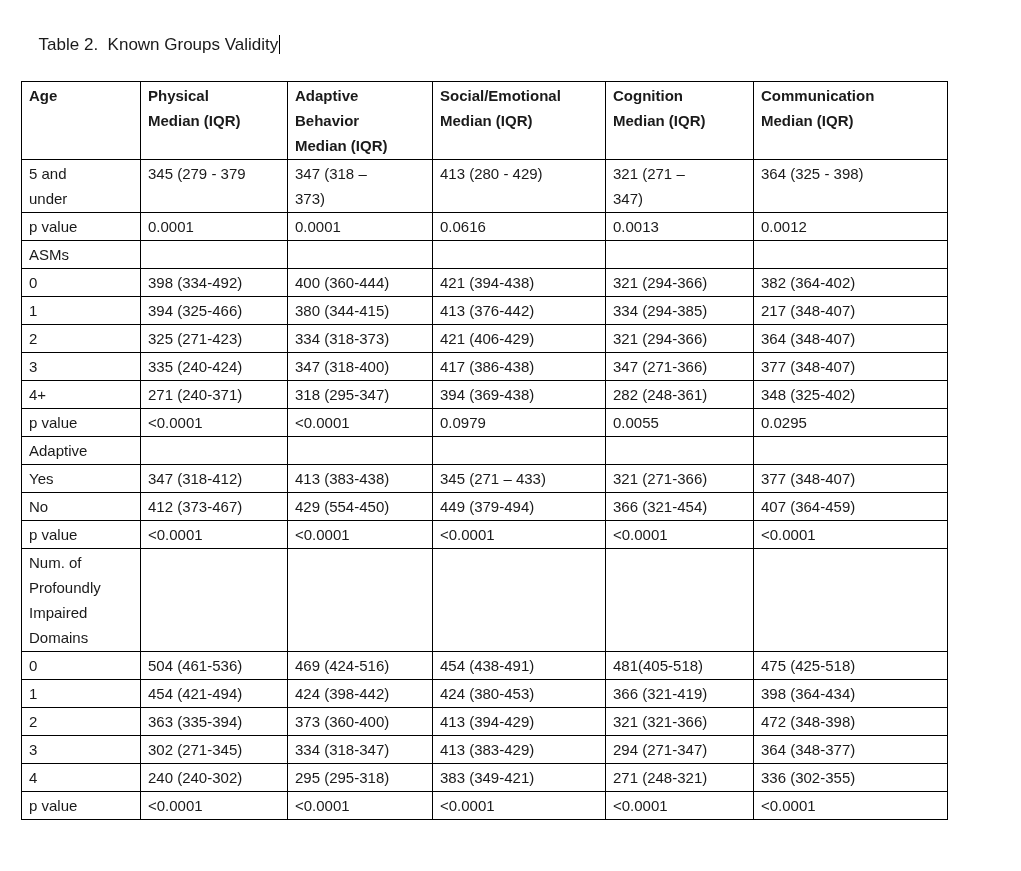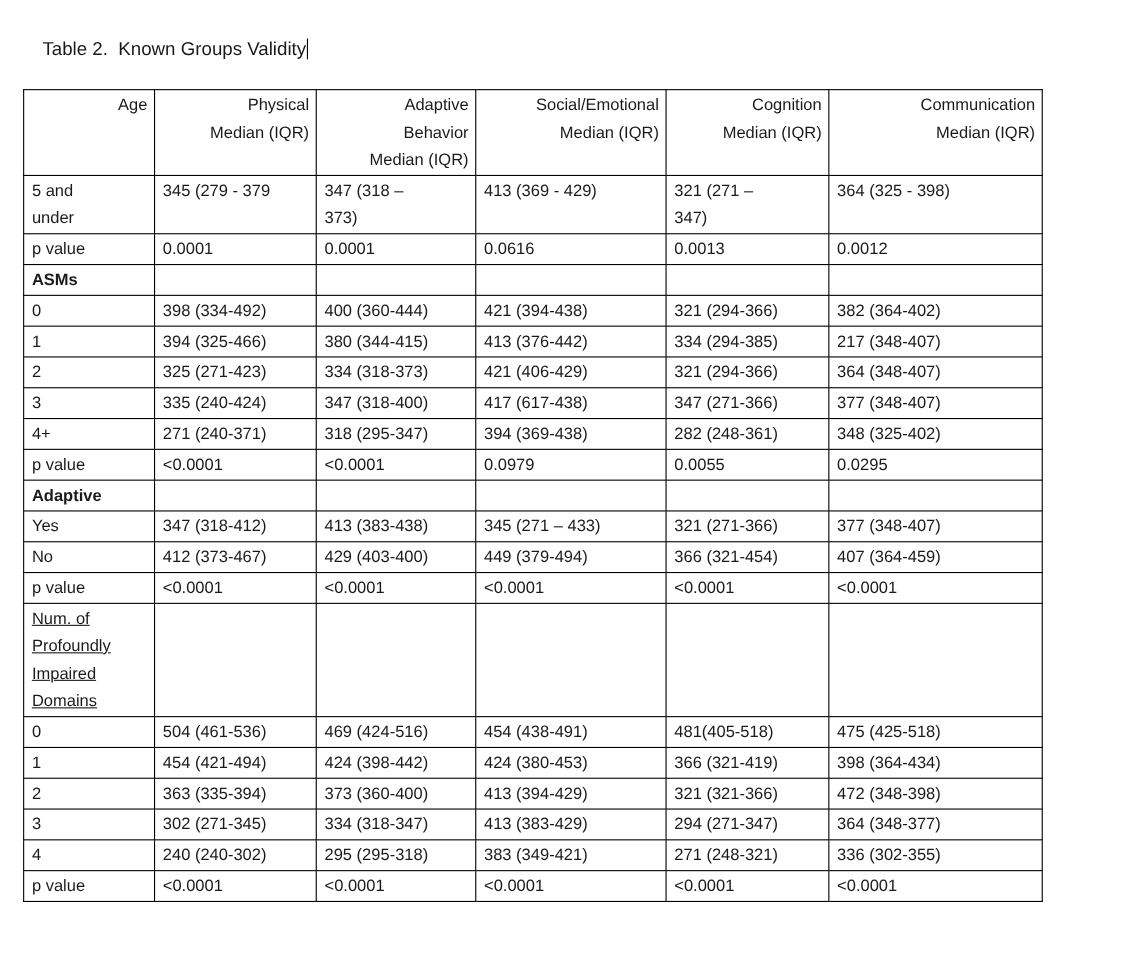--- a/index.html
+++ b/index.html
@@ -55,23 +55,23 @@
     padding: 1px 6px 1px 7px;
     font-size: 15px;
     line-height: 25px;
     vertical-align: top;
     text-align: left;
     white-space: pre-wrap;
     overflow: hidden;
     font-weight: normal;
     color: #1a1a1a;
   }
-  .kg-table th { font-weight: normal; text-align: right; }
-  tr.section-bold td.rowlabel { font-weight: bold; }
-  tr.section-plain td.rowlabel { font-weight: normal; text-decoration: underline; }
+  .kg-table th { font-weight: bold; }
+  tr.section-bold td.rowlabel { font-weight: normal; }
+  tr.section-plain td.rowlabel { font-weight: normal; }
 </style>
 </head>
 <body>
 
 <div class="page">
   <div class="doc-title">
     <span>Table 2.  Known Groups Validity</span><span class="caret"></span>
   </div>
 
   <table class="kg-table">
@@ -99,21 +99,21 @@
 Median (IQR)</th>
         </tr>
     </thead>
     <tbody>
         <tr class="data">
           <td class="rowlabel">5 and
 under</td>
           <td>345 (279 - 379</td>
           <td>347 (318 –
 373)</td>
-          <td>413 (369 - 429)</td>
+          <td>413 (280 - 429)</td>
           <td>321 (271 –
 347)</td>
           <td>364 (325 - 398)</td>
         </tr>
         <tr class="data">
           <td class="rowlabel">p value</td>
           <td>0.0001</td>
           <td>0.0001</td>
           <td>0.0616</td>
           <td>0.0013</td>
@@ -148,21 +148,21 @@
           <td>325 (271-423)</td>
           <td>334 (318-373)</td>
           <td>421 (406-429)</td>
           <td>321 (294-366)</td>
           <td>364 (348-407)</td>
         </tr>
         <tr class="data">
           <td class="rowlabel">3</td>
           <td>335 (240-424)</td>
           <td>347 (318-400)</td>
-          <td>417 (617-438)</td>
+          <td>417 (386-438)</td>
           <td>347 (271-366)</td>
           <td>377 (348-407)</td>
         </tr>
         <tr class="data">
           <td class="rowlabel">4+</td>
           <td>271 (240-371)</td>
           <td>318 (295-347)</td>
           <td>394 (369-438)</td>
           <td>282 (248-361)</td>
           <td>348 (325-402)</td>
@@ -187,21 +187,21 @@
           <td class="rowlabel">Yes</td>
           <td>347 (318-412)</td>
           <td>413 (383-438)</td>
           <td>345 (271 – 433)</td>
           <td>321 (271-366)</td>
           <td>377 (348-407)</td>
         </tr>
         <tr class="data">
           <td class="rowlabel">No</td>
           <td>412 (373-467)</td>
-          <td>429 (403-400)</td>
+          <td>429 (554-450)</td>
           <td>449 (379-494)</td>
           <td>366 (321-454)</td>
           <td>407 (364-459)</td>
         </tr>
         <tr class="data">
           <td class="rowlabel">p value</td>
           <td>&lt;0.0001</td>
           <td>&lt;0.0001</td>
           <td>&lt;0.0001</td>
           <td>&lt;0.0001</td>

